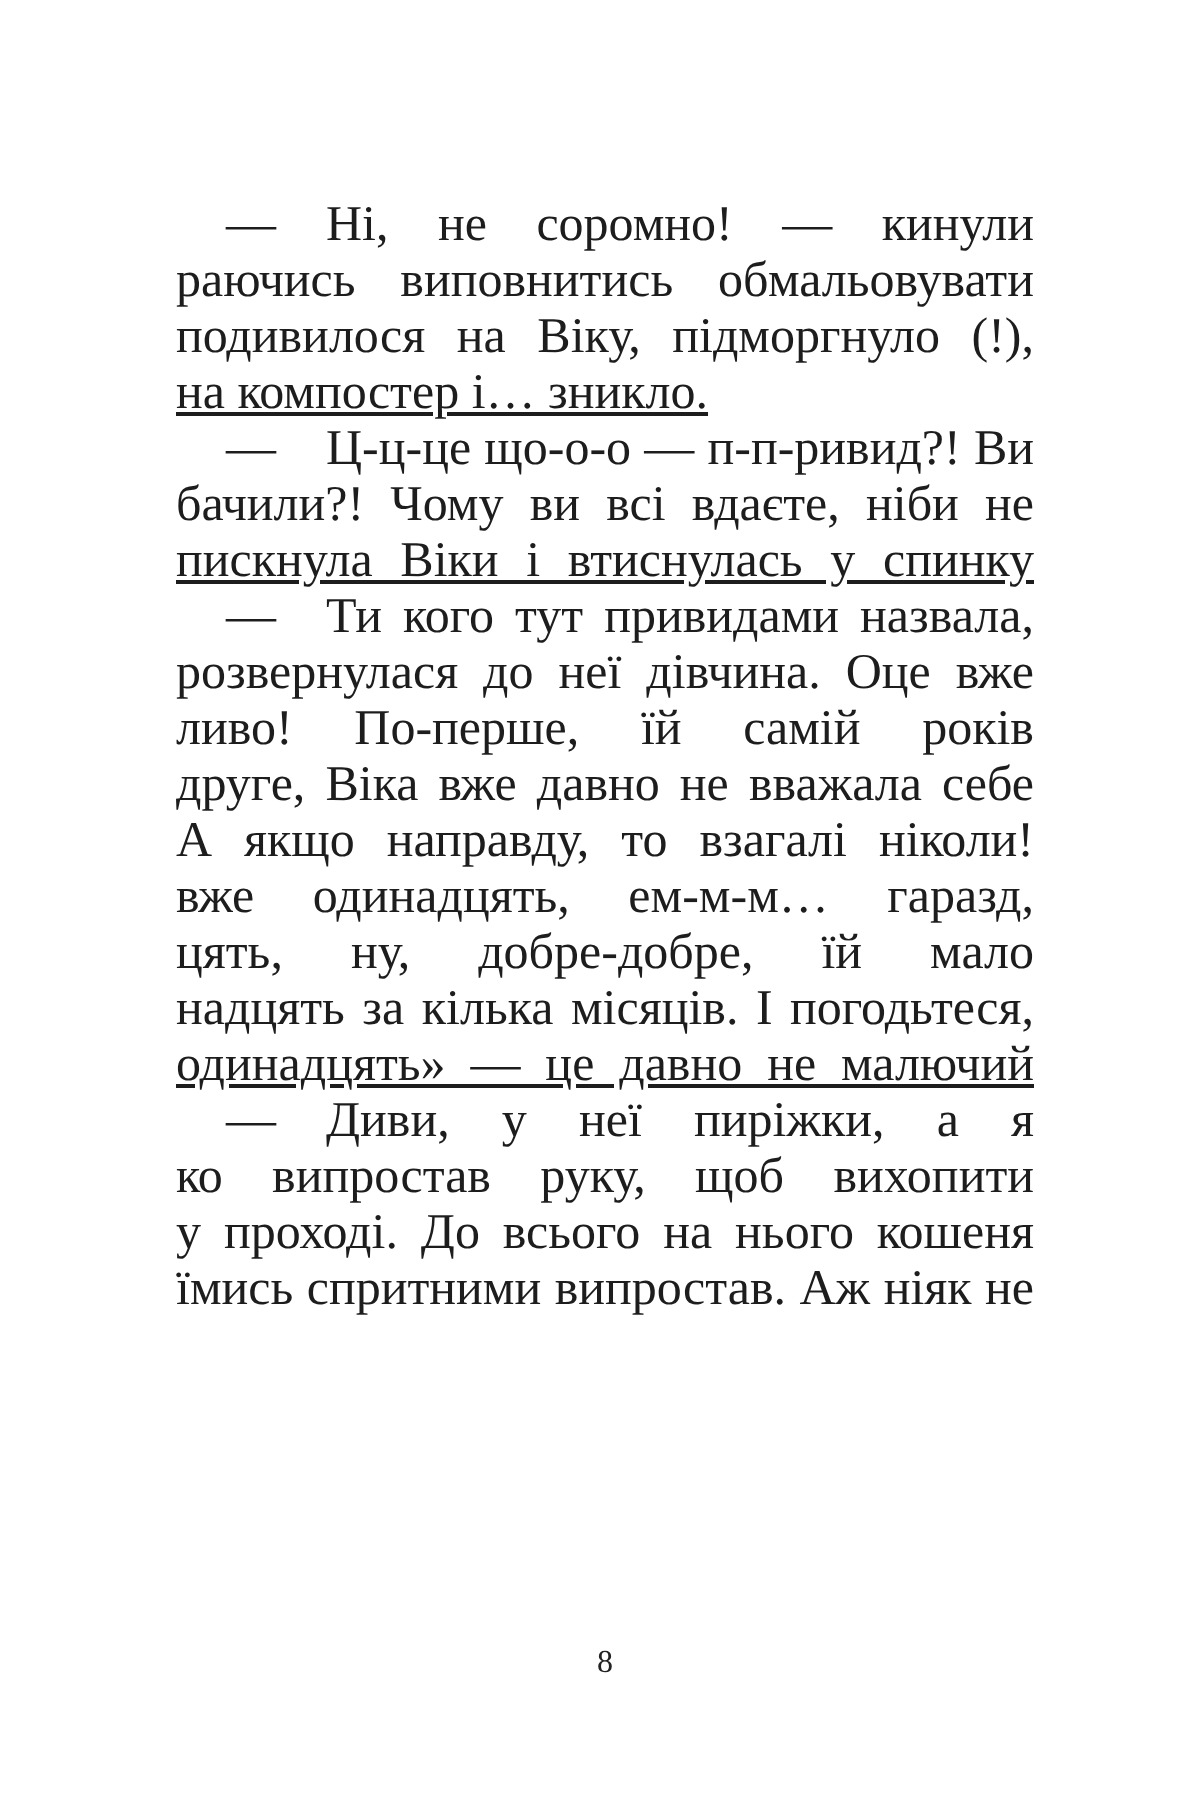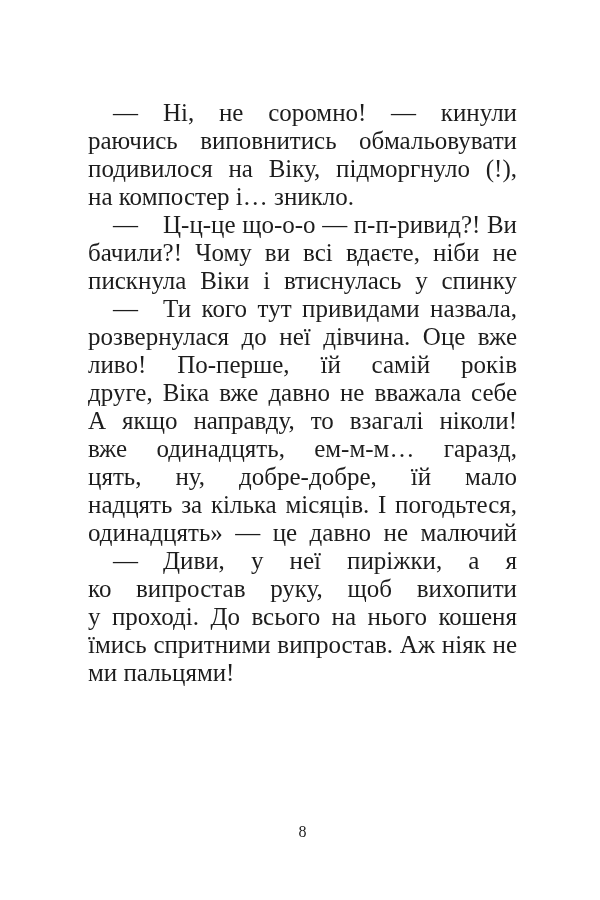--- a/index.html
+++ b/index.html
@@ -29,20 +29,21 @@
     overflow: hidden;
     text-align: justify;
     text-align-last: justify;
     -moz-text-align-last: justify;
   }
   .line.first {
     text-indent: 25px;
   }
   .line.last {
     text-align-last: left;
+    text-decoration: underline;
     -moz-text-align-last: left;
   }
   .page-number {
     position: absolute;
     left: 88px;
     top: 822px;
     width: 429px;
     text-align: center;
     font-size: 16px;
     line-height: 20px;
@@ -67,16 +68,15 @@
       <div class="line">друге, Віка вже давно не вважала себе малючкою.</div>
       <div class="line">А якщо направду, то взагалі ніколи! Зараз їй було</div>
       <div class="line">вже одинадцять, ем-м-м… гаразд, майже одинад-</div>
       <div class="line">цять, ну, добре-добре, їй мало виповнитись оди-</div>
       <div class="line">надцять за кілька місяців. І погодьтеся, що «майже</div>
       <div class="line last">одинадцять» — це давно не малючий вік!</div>
       <div class="line first">— Диви, у неї пиріжки, а я голодний! Ану,</div>
       <div class="line">ко випростав руку, щоб вихопити торбинку з пи-</div>
       <div class="line">у проході. До всього на нього кошеня ще й гепнула-</div>
       <div class="line">їмись спритними випростав. Аж ніяк не людськи-</div>
-      <div class="line last">ми пальцями!</div>
     </div>
   <div class="page-number">8</div>
 </div>
 
 </body></html>

